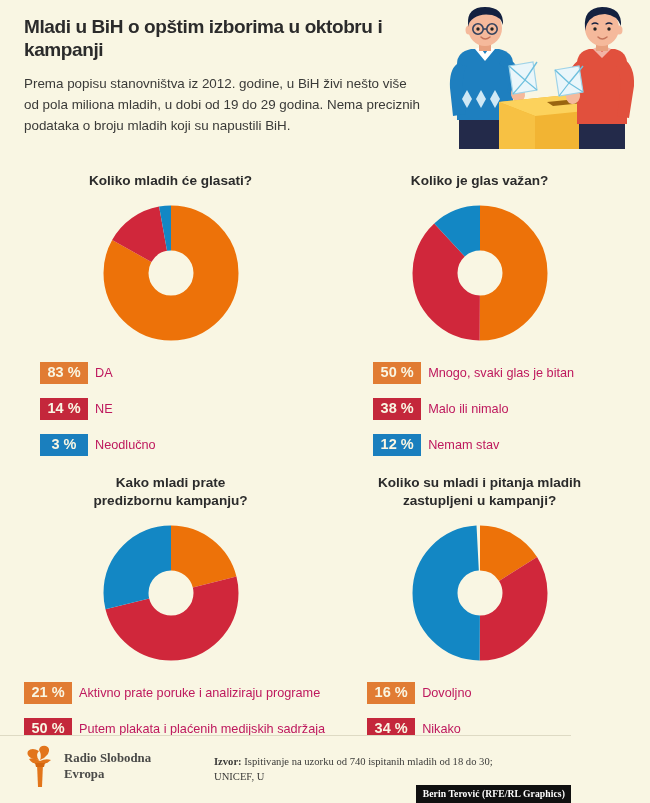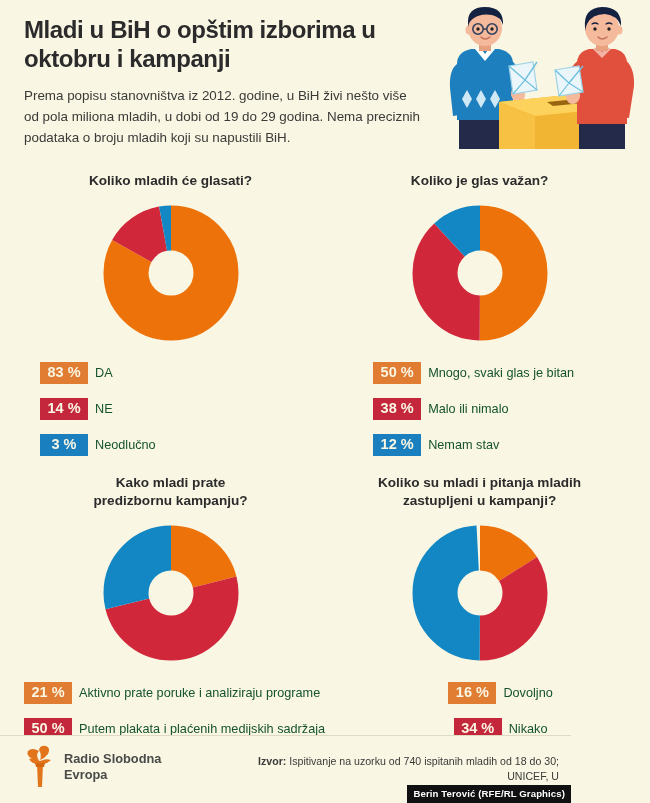--- a/index.html
+++ b/index.html
@@ -14,21 +14,21 @@
     position: relative;
   }
 
   
   .header {
     position: relative;
     padding: 16px 24px 0 24px;
     height: 168px;
   }
   .title {
-    font-size: 24px;
+    font-size: 19px;
     font-weight: bold;
     line-height: 1.19;
     letter-spacing: -0.4px;
     color: #2B2B2B;
     max-width: 430px;
   }
   .subtitle {
     margin-top: 13px;
     font-size: 13.4px;
     line-height: 1.55;
@@ -80,73 +80,74 @@
   .legend {
     margin-top: 14px;
     width: 100%;
     padding-left: 24px;
     display: flex;
     flex-direction: column;
     gap: 14px;
   }
   .legend.right-col { padding-left: 48px; }
   .legend.wide { padding-left: 8px; }
-  .legend.wide-right { padding-left: 42px; align-items: center; }
+  .legend.wide-right { padding-left: 42px; }
 
   .legend-row {
     display: flex;
     align-items: center;
     gap: 7px;
   }
   .legend-badge {
     color: #F9F6E3;
     font-weight: bold;
     font-size: 14.5px;
     padding: 2px 7px 3px 7px;
     min-width: 48px;
     text-align: center;
     line-height: 1.18;
     white-space: nowrap;
   }
   .legend-label {
     font-size: 12.7px;
-    color: #14532d;
+    color: #be185d;
     white-space: nowrap;
   }
 
   
   .footer {
     position: absolute;
     left: 0;
     bottom: 0;
     width: 571px;
     height: 68px;
     border-top: 1px solid #DEDAC4;
     background: #F9F6E3;
+    font-family: Liberation Serif, serif;
   }
   .logo-block {
     position: absolute;
     left: 22px;
     top: 9px;
     display: flex;
     align-items: center;
     gap: 8px;
   }
   .logo-text {
     font-size: 12.8px;
     font-weight: bold;
     line-height: 1.22;
     color: #4A4A48;
   }
   .source {
     position: absolute;
     right: 12px;
     top: 18px;
     width: 345px;
-    text-align: right;
+    text-align: left;
     font-size: 10.6px;
     line-height: 1.42;
     color: #3A3A38;
   }
   .source b { font-weight: bold; }
 
   .credit {
     position: absolute;
     right: 0;
     bottom: 0;

